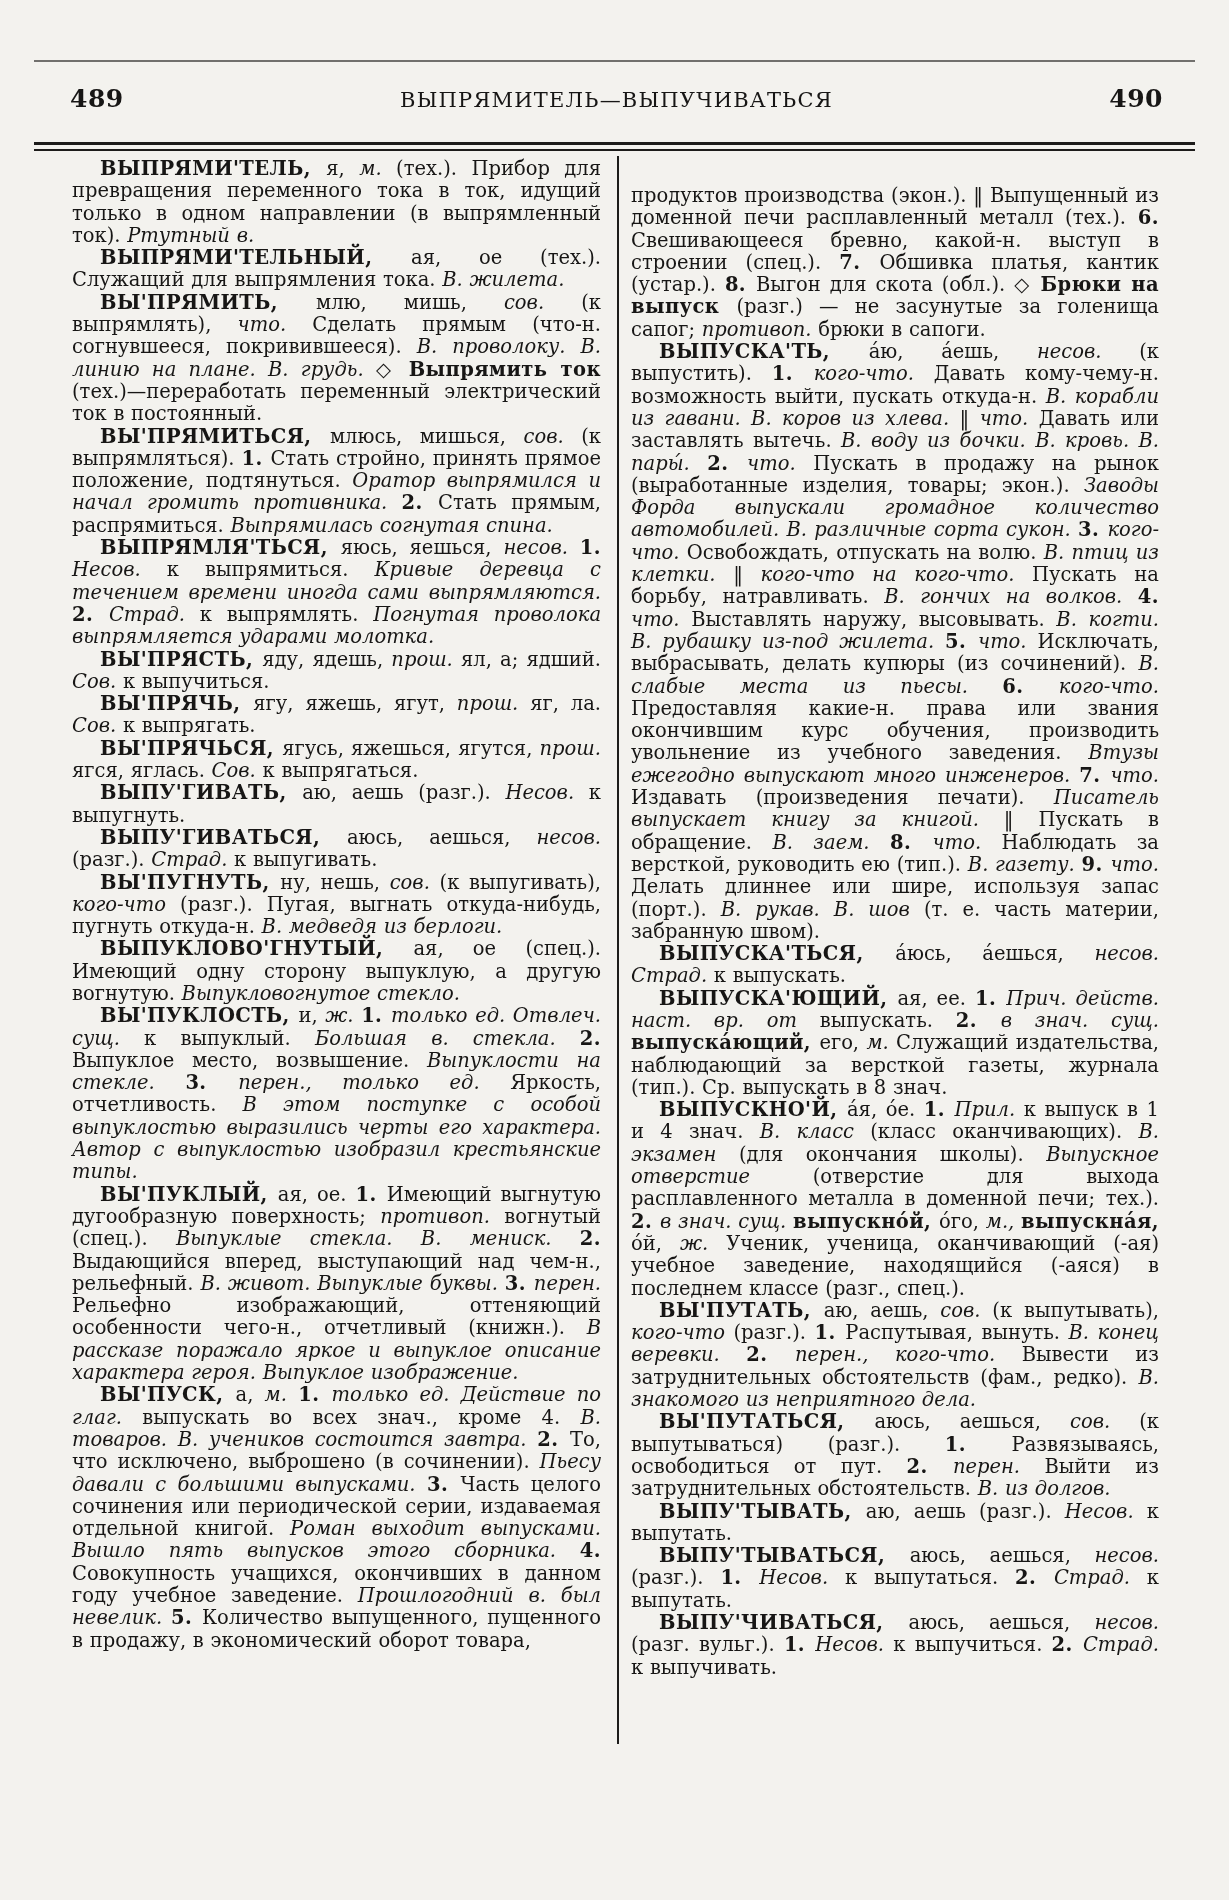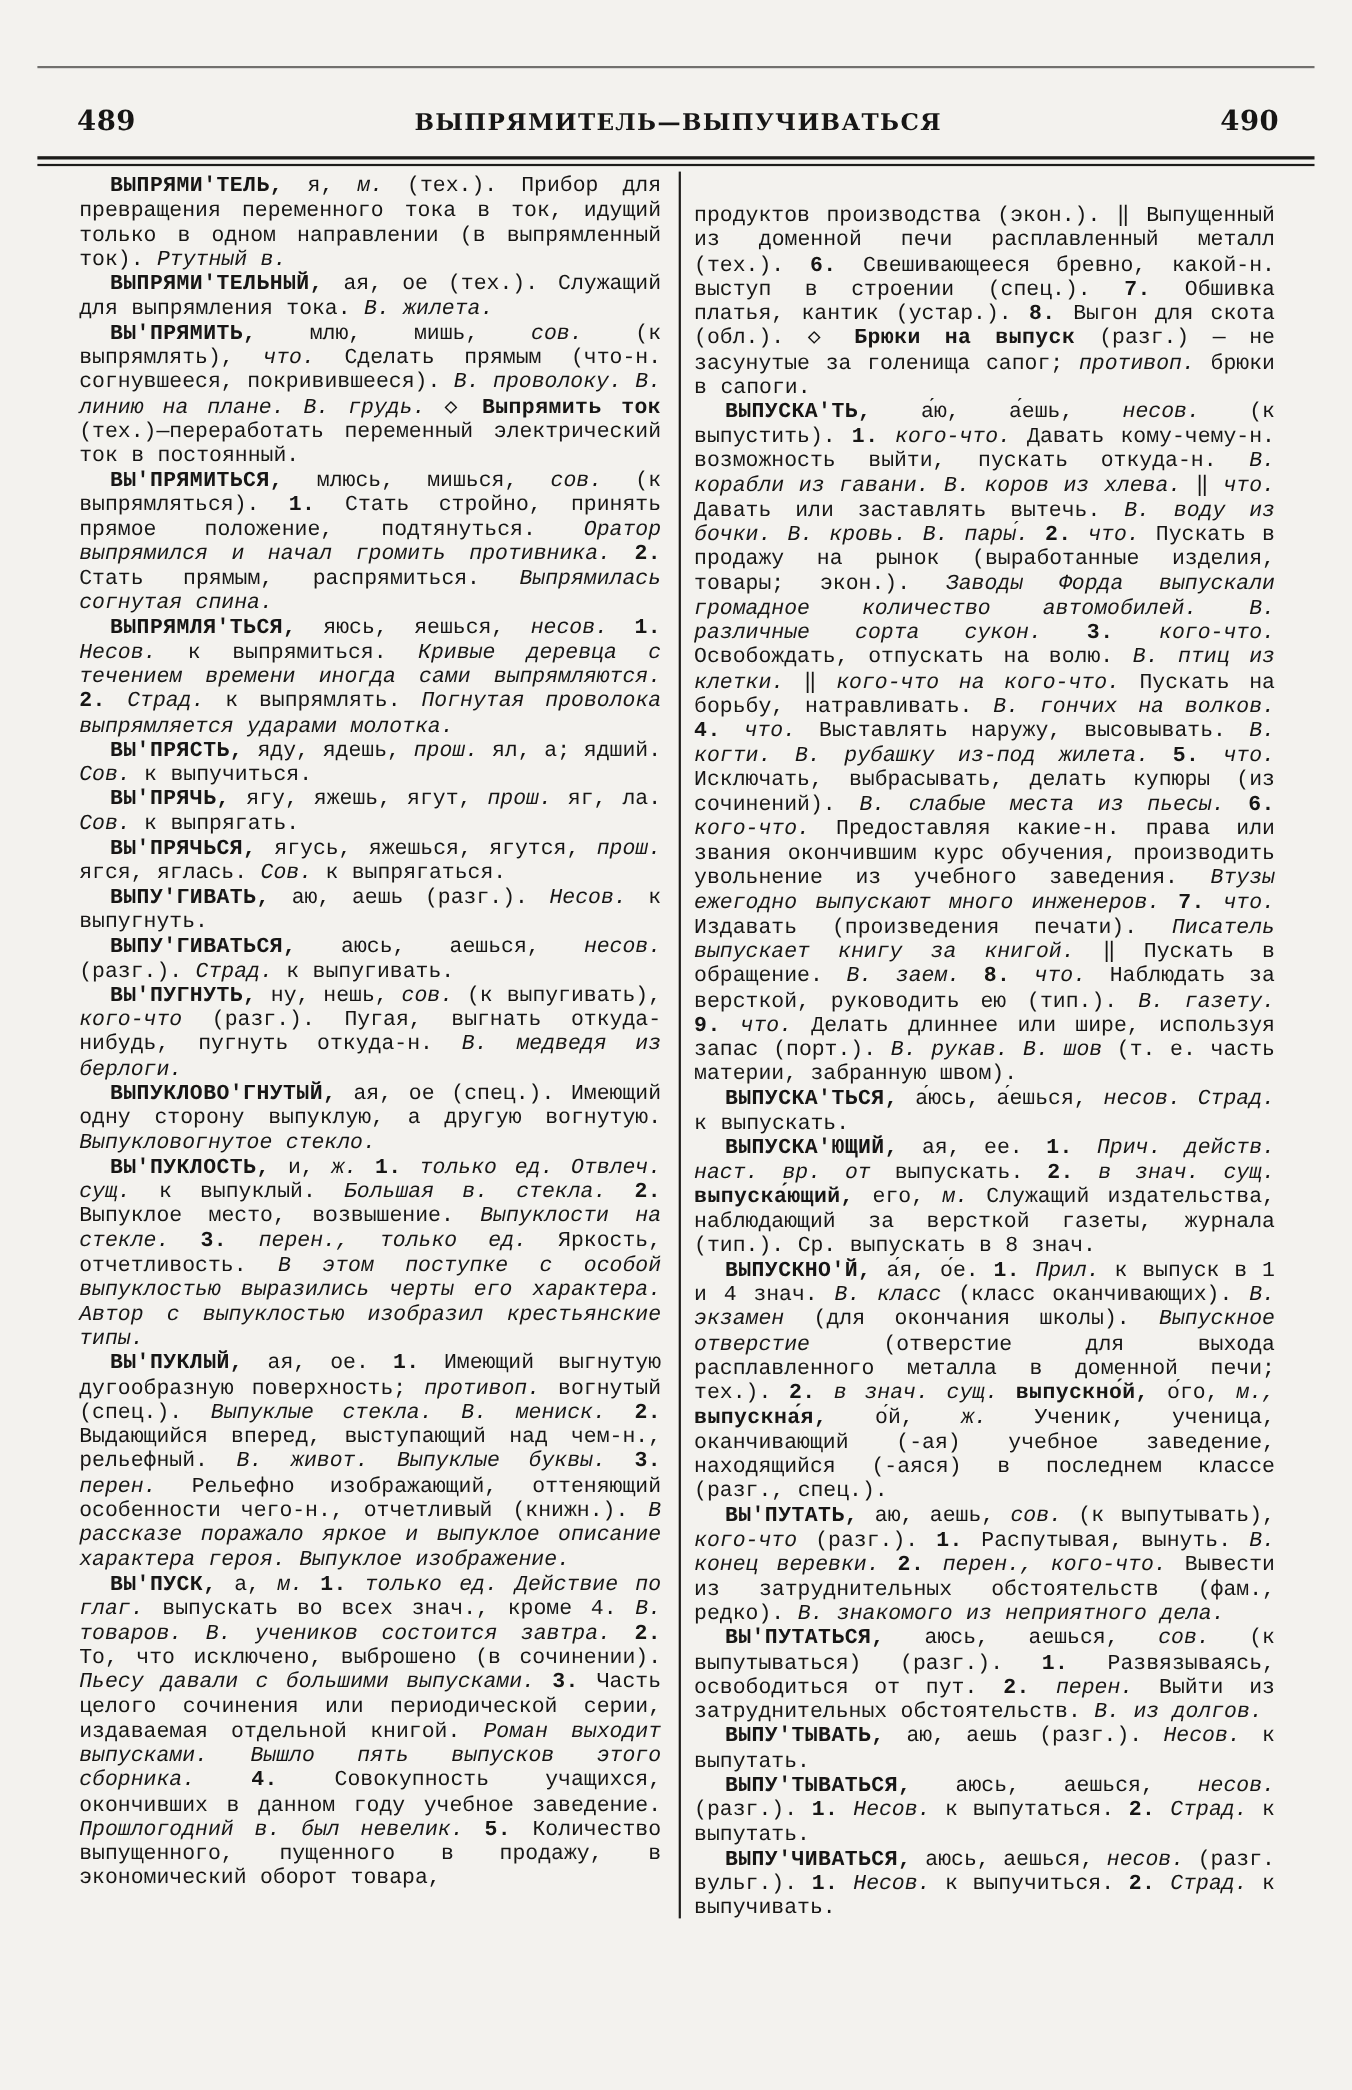--- a/index.html
+++ b/index.html
@@ -2,27 +2,27 @@
 <html><head>
 <meta charset="utf-8">
 <style>
   html,body{margin:0;padding:0;}
   body{
     width:1229px;height:1900px;position:relative;overflow:hidden;
     background:#f3f2ee;color:#171615;
     font-family:"DejaVu Serif", serif;
   }
   .top-edge-rule{position:absolute;left:34px;top:60px;width:1161px;height:2px;background:#2b2a28;opacity:.65;}
-  .header{position:absolute;top:95px;left:70px;width:1093px;display:flex;align-items:baseline;}
+  .header{position:absolute;top:84px;left:70px;width:1093px;display:flex;align-items:baseline;}
   .pagenum{font-weight:bold;font-size:25px;letter-spacing:.5px;}
-  .running-title{flex:1;text-align:center;font-weight:bold;font-size:21px;letter-spacing:1.2px;}
+  .running-title{flex:1;text-align:center;font-weight:normal;font-size:21px;letter-spacing:1.2px;}
   .header-rule{position:absolute;left:34px;top:142px;width:1161px;height:4px;
     border-top:3px solid #1d1c1a;border-bottom:2px solid #1d1c1a;}
   .columns{position:absolute;top:158px;left:72px;width:1091px;display:flex;}
-  .col{width:529px;font-family:Liberation Mono, monospace;}
+  .col{width:529px;}
   .col-left{padding-right:16px;}
   .col-right{width:528px;padding-left:14px;margin-top:27px;}
   .column-divider-rule{position:absolute;left:617px;top:156px;height:1588px;width:2px;background:#1d1c1a;}
   p.entry{margin:0;text-indent:28px;text-align:justify;font-size:19.5px;line-height:22.3px;
     word-spacing:.5px;}
   p.entry.noindent{text-indent:0;}
   .run-b{font-weight:bold;letter-spacing:.4px;}
   .run-i{font-style:italic;}
 </style>
 </head>

